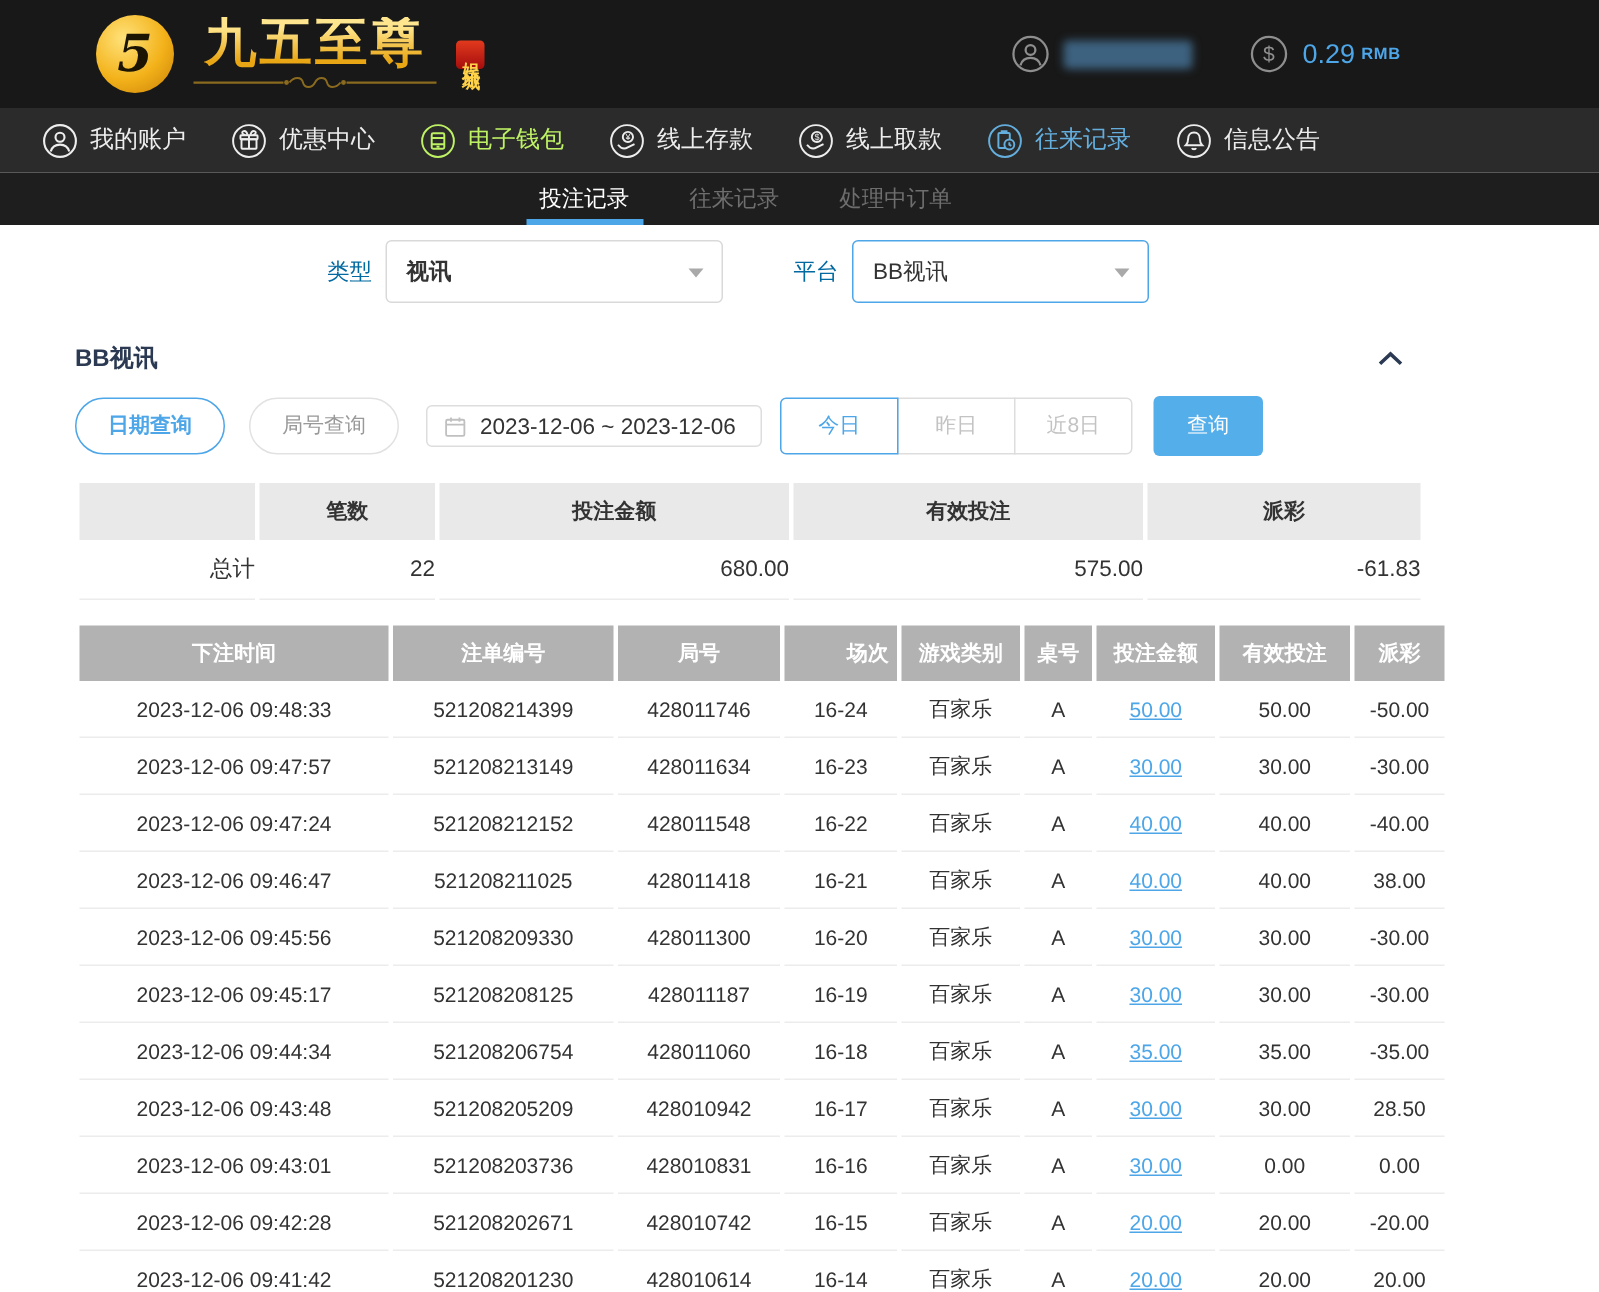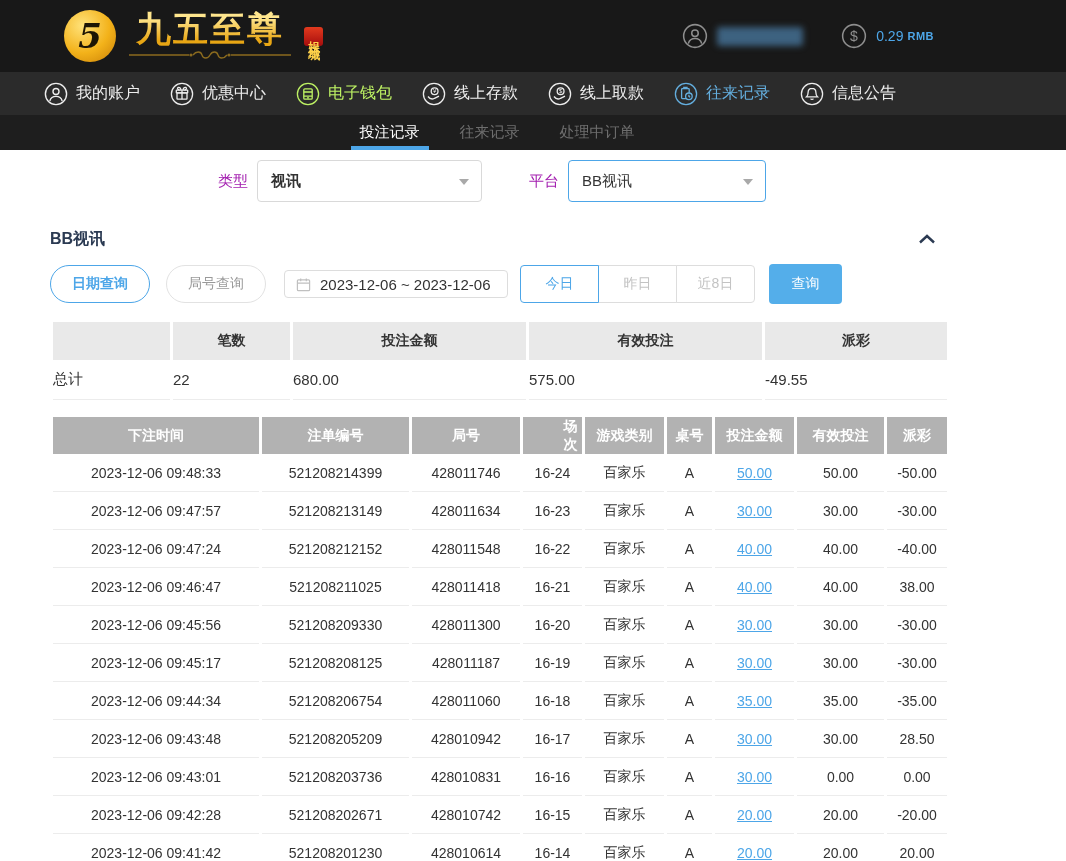--- a/index.html
+++ b/index.html
@@ -22,46 +22,46 @@
   .logo-flourish { margin-top:3px; }
   .logo-badge { writing-mode:vertical-rl; text-orientation:upright;
     background:linear-gradient(180deg,#e23a1e,#a50d0d); color:#ffd24a;
     font-size:12px; font-weight:bold; padding:5px 3px; border-radius:3px;
     letter-spacing:3px; line-height:1.1; }
 
   .userbox { margin-left:auto; margin-right:132px; display:flex; align-items:center; }
   .redacted { width:86px; height:19px; background:#3d6280; border-radius:3px;
     filter:blur(3px); margin-left:9px; }
   .coin-icon { margin-left:38px; }
-  .balance-num { color:#4da6e8; font-size:14px; margin-left:9px; }
+  .balance-num { color:#4da6e8; font-size:18px; margin-left:9px; }
   .balance-cur { color:#4da6e8; font-size:11px; font-weight:bold; margin-left:4px; letter-spacing:0.5px; }
 
   
   .nav { height:43px; background:#2b2b2b; display:flex; align-items:center;
-    padding-left:44px; gap:30px; }
+    padding-left:28px; gap:30px; }
   .nav-item { display:flex; align-items:center; gap:8px; color:#ededed;
     font-size:16px; cursor:pointer; white-space:nowrap; }
   .nav-item svg { flex:0 0 auto; }
   .nav-item.red { color:#bef264; }
   .nav-item.blue { color:#64aede; }
 
   
   .tabbar { height:35px; background:#1e1e1e; display:flex; align-items:center;
     justify-content:center; gap:34px; padding-right:72px; }
   .tab { color:#6e6e6e; font-size:15px; height:100%; display:flex; align-items:center;
     position:relative; cursor:pointer; padding:0 3px; }
   .tab.active { color:#ffffff; }
   .tab.active::after { content:""; position:absolute; left:-6px; right:-6px; bottom:0;
     height:4px; background:#4da6e8; }
 
   
   .container { width:894px; margin-left:50px; }
 
   .filter-row { display:flex; align-items:center; padding-top:10px; padding-left:168px; }
-  .filter-label { font-size:15px; color:#a21caf; margin-right:9px; }
+  .filter-label { font-size:15px; color:#0369a1; margin-right:9px; }
   .select { height:42px; border:1px solid #d9d9d9; border-radius:4px; background:#fff;
     display:flex; align-items:center; padding:0 30px 0 13px; font-size:15px; color:#333;
     position:relative; cursor:pointer; }
   .select.w-type { width:225px;font-weight:bold; }
   .select.w-platform { width:198px; margin-left:0; }
   .select.focused { border-color:#4da6e8; }
   .caret { position:absolute; right:12px; top:50%; margin-top:-2px; width:0; height:0;
     border-left:5px solid transparent; border-right:5px solid transparent;
     border-top:6px solid #a9a9a9; }
   .filter-gap { width:47px; }
@@ -87,21 +87,21 @@
   .seg.last { border-radius:0 4px 4px 0; }
   .seg.active { border-color:#4da6e8; color:#4da6e8; z-index:2; }
   .btn-search { margin-left:14px; width:73px; height:40px; background:#54aeea; color:#fff;
     border:none; border-radius:4px; font-size:14px; cursor:pointer; }
 
   
   table { border-collapse:separate; border-spacing:3px 0; table-layout:fixed; width:894px; }
   .summary-table { margin-top:18px; }
   .summary-table th { background:#e9e9e9; height:38px; font-size:14px; color:#333;
     font-weight:bold; text-align:center; }
-  .summary-table td { height:40px; text-align:left; font-size:15px; color:#333;
+  .summary-table td { height:40px; text-align:right; font-size:15px; color:#333;
     border-bottom:1px solid #ececec; background:#fff; }
   .summary-neg { color:#ef6476; }
 
   
   .bet-table { margin-top:17px; }
   .bet-table th { background:#b2b2b2; color:#fff; height:37px; font-size:14px;
     font-weight:bold; text-align:center; }
   .bet-table td { height:38px; text-align:center; font-size:14px; color:#333;
     border-bottom:1px solid #ececec; background:#fff; }
   .amt-link { color:#4da6e8; text-decoration:underline; cursor:pointer; }
@@ -286,32 +286,32 @@
         <th>有效投注</th>
         <th>派彩</th>
       </tr>
     </thead>
     <tbody>
       <tr>
         <td>总计</td>
         <td>22</td>
         <td>680.00</td>
         <td>575.00</td>
-        <td id="summary-payout" class="summary-neg">-49.55</td>
+        <td id="summary-payout" class="summary-neg">-61.83</td>
       </tr>
     </tbody>
   </table>
 
   <table class="bet-table">
     <thead>
       <tr id="bet-thead-row">
           <th style="width: 206px;">下注时间</th>
           <th style="width: 147px;">注单编号</th>
           <th style="width: 108px;">局号</th>
-          <th style="width: 59px; padding-left: 36px;">场次</th>
+          <th style="width: 75px; padding-left: 36px;">场次</th>
           <th style="width: 79px;">游戏类别</th>
           <th style="width: 45px;">桌号</th>
           <th style="width: 79px;">投注金额</th>
           <th style="width: 87px;">有效投注</th>
           <th style="width: 60px;">派彩</th>
         </tr>
     </thead>
     <tbody id="bet-tbody">
         <tr>
           <td>2023-12-06 09:48:33</td>

